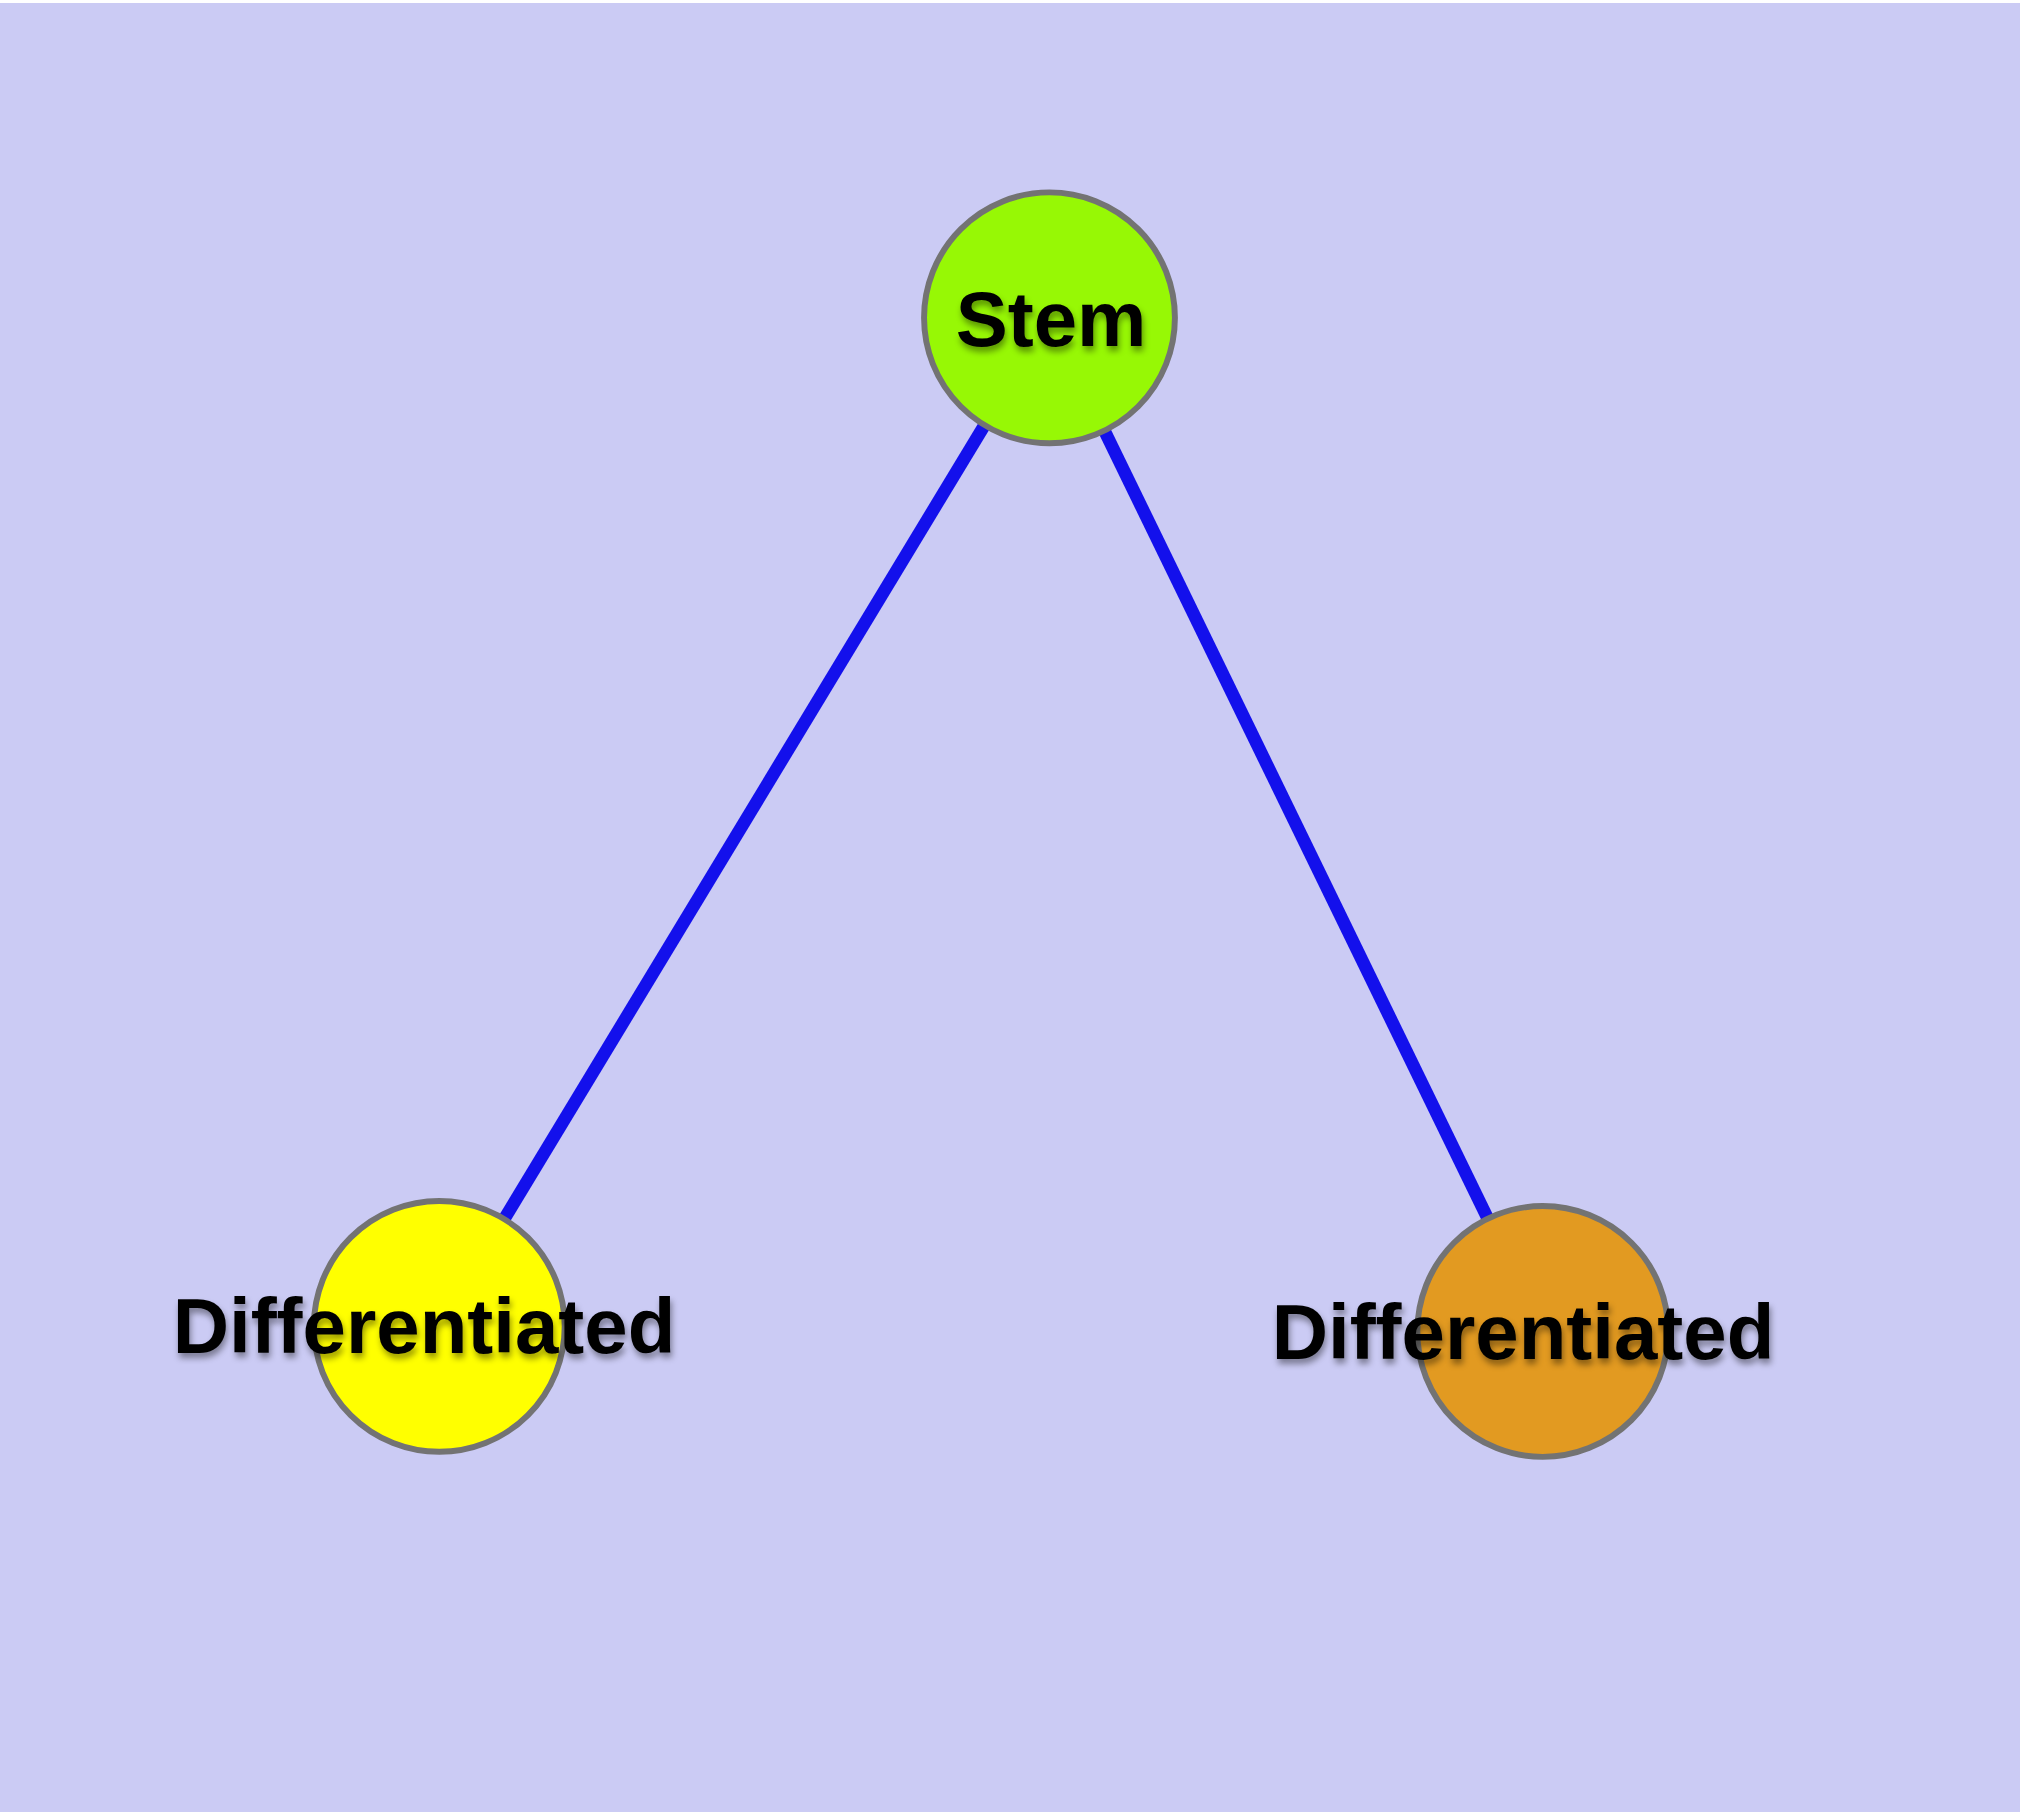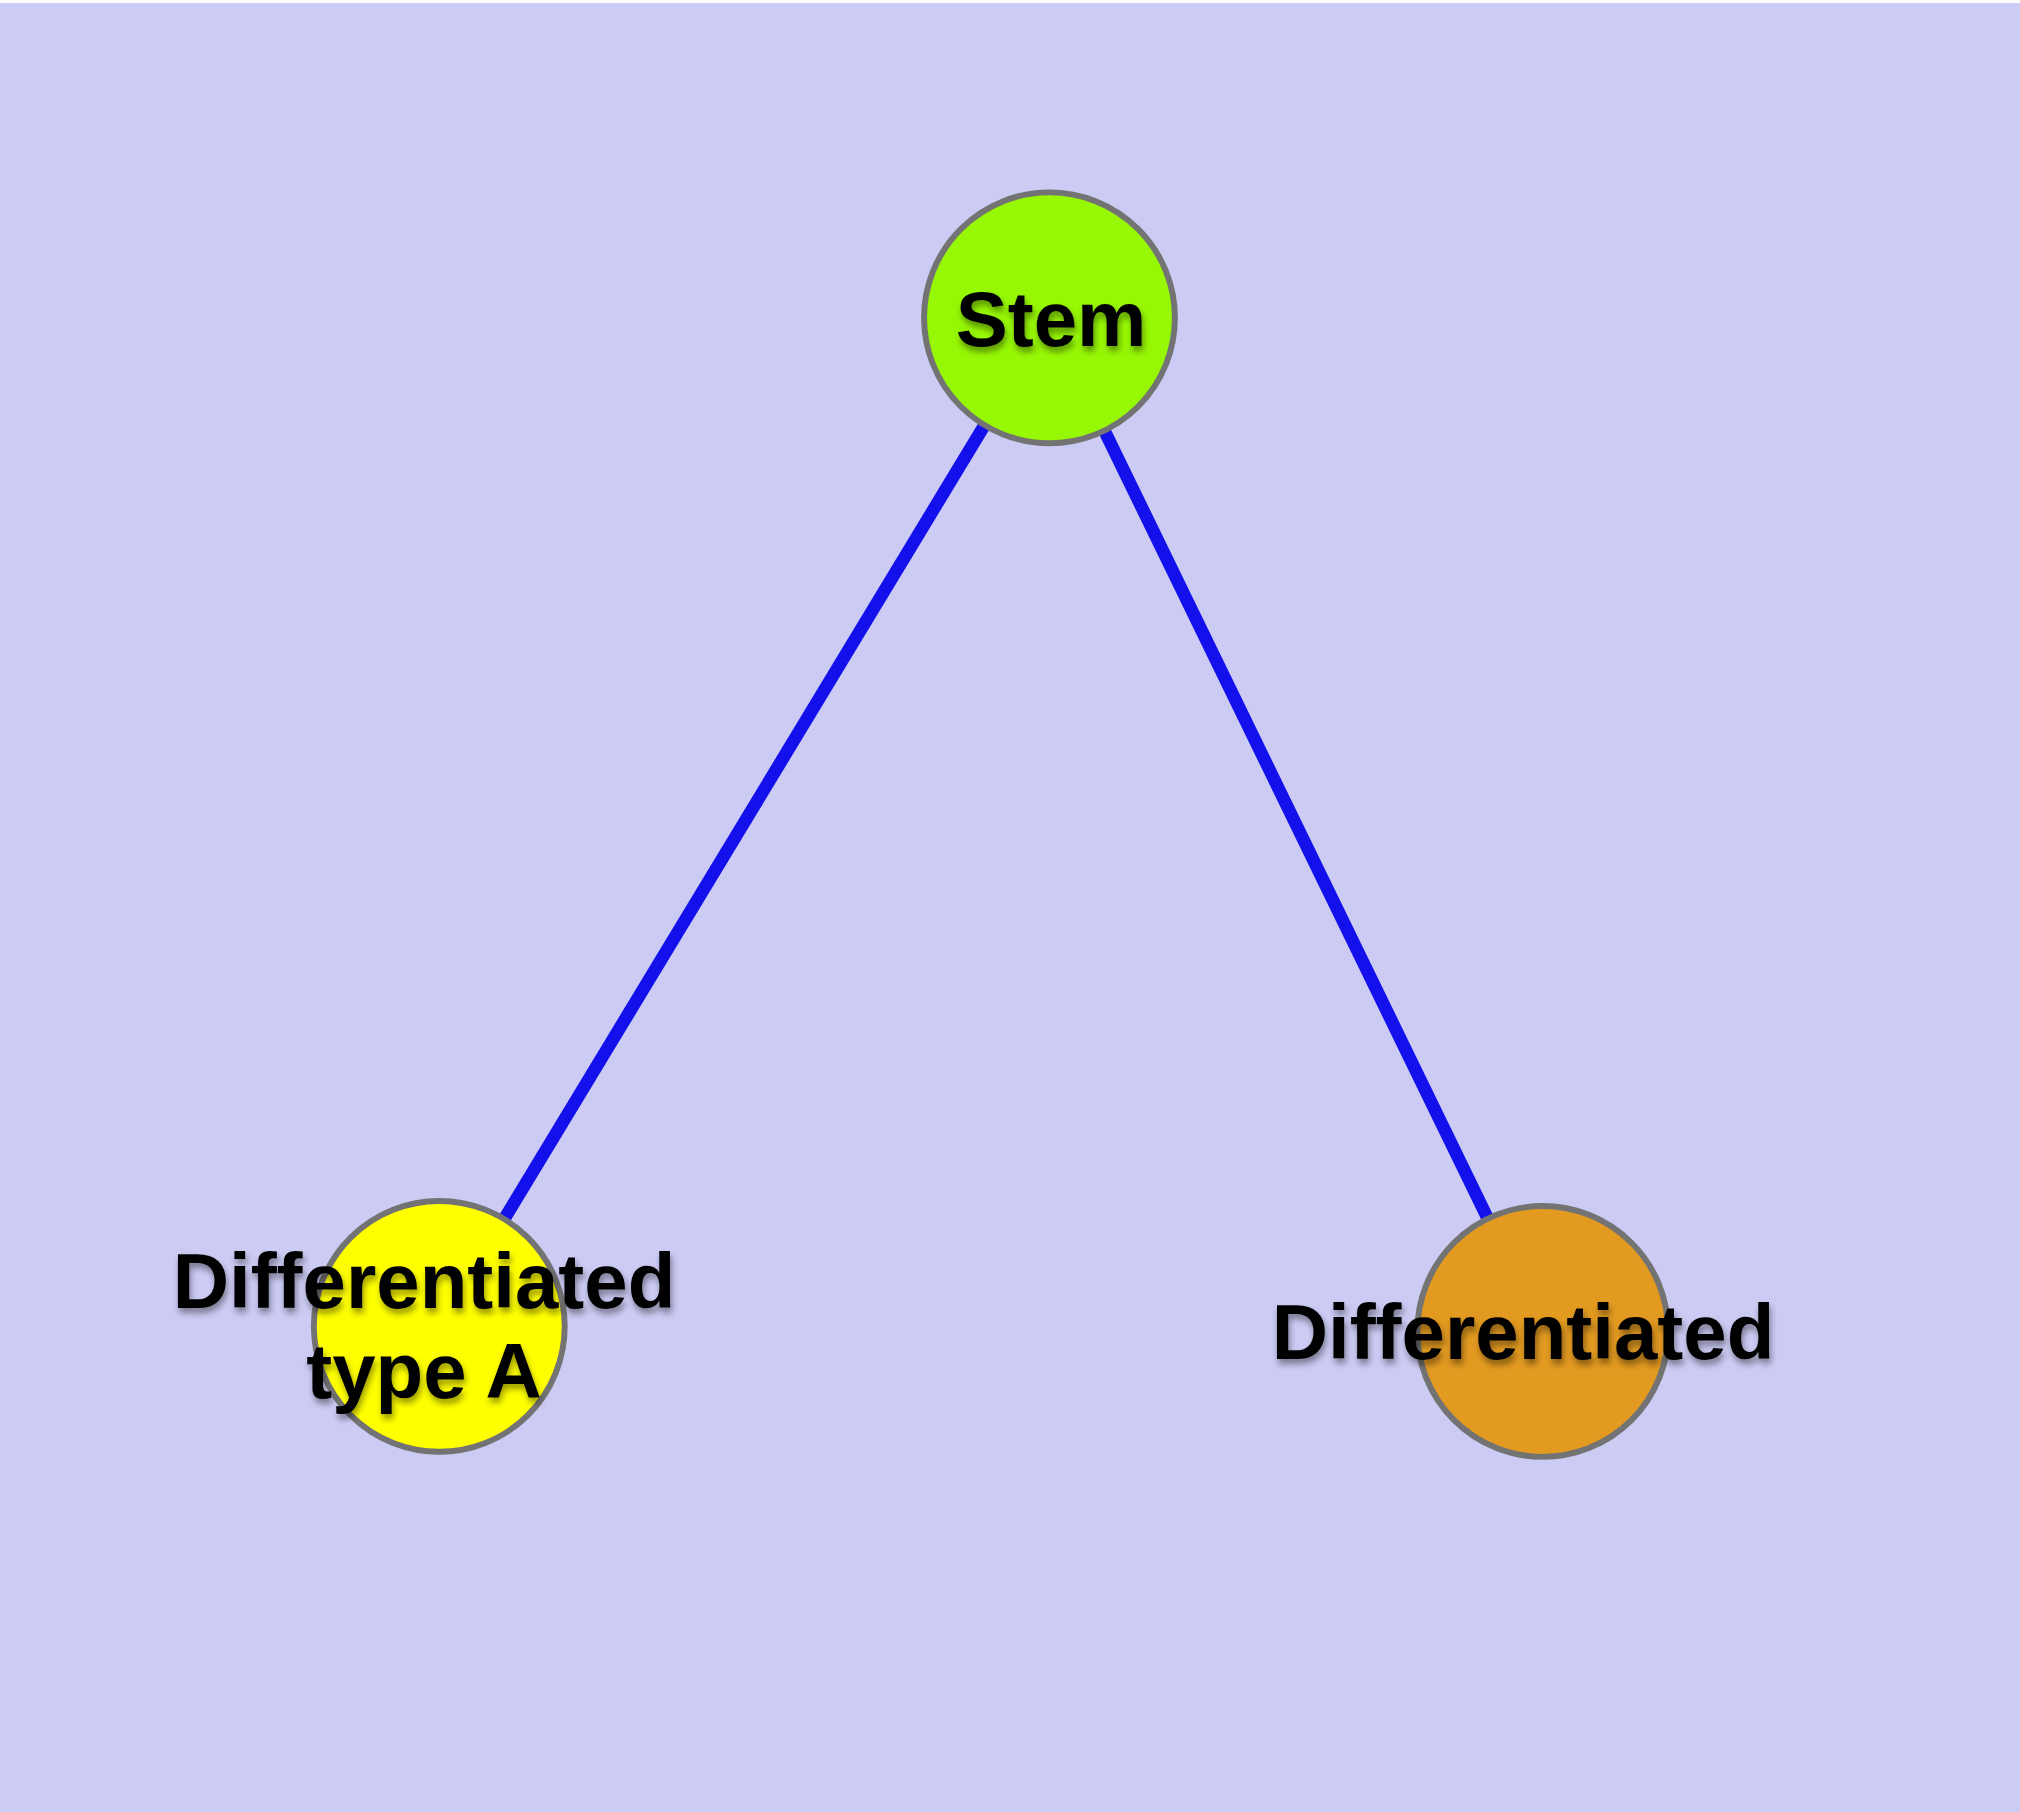--- a/index.html
+++ b/index.html
@@ -29,21 +29,20 @@
     height: 1812px;
     display: block;
   }
   .node-label {
     position: absolute;
     transform: translate(-50%, -50%);
     font-size: 78px;
     font-weight: bold;
     line-height: 90px;
     color: var(--label, #000000);
-    text-align: center;
     white-space: nowrap;
     text-shadow: 1.7px 5.1px 6px rgba(0, 0, 0, 0.40);
   }
   .node-label span { display: block; }
 </style>
 </head>
 <body>
 
 <div class="canvas" style="--bg: #cbcbf4; --strip: #ffffff; --label: #000000;">
 
@@ -58,21 +57,20 @@
     <circle cx="518" cy="1565" r="148" stroke-width="7" fill="#ffff00" stroke="#737373"></circle>
     <circle cx="1820" cy="1571" r="148" stroke-width="7" fill="#e29a21" stroke="#737373"></circle>
   </svg>
 
   <div class="node-label" style="left:1051px; top:319px;">
     <span>Stem</span>
   </div>
 
   <div class="node-label" style="left:424px; top:1326px;">
     <span>Differentiated</span>
-    <span>type A</span>
   </div>
 
   <div class="node-label" style="left:1523px; top:1332px;">
     <span>Differentiated</span>
   </div>
 
 </div>
 
 
 </body></html>

